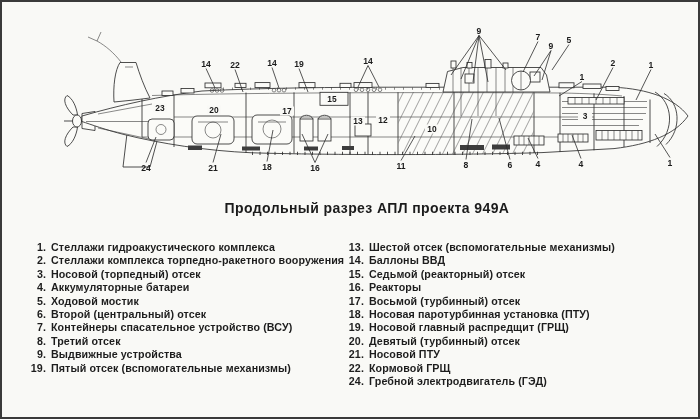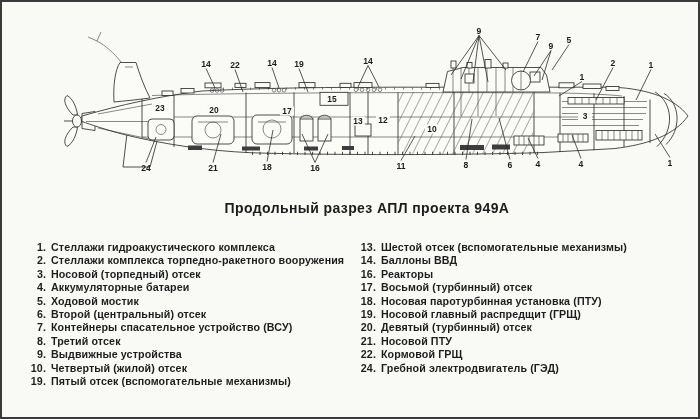--- a/index.html
+++ b/index.html
@@ -31,21 +31,21 @@
   .title{
     position:absolute;top:198px;left:0;width:100%;
     text-align:center;
     transform:translateX(17px);
     font-size:14px;font-weight:bold;letter-spacing:.4px;
     color:#1b1b1b;
   }
   .legend{position:absolute;top:239px;left:0;right:0;height:170px;}
   ol.col{list-style:none;margin:0;padding:0;position:absolute;top:0;}
   ol.col.left{left:20px;width:330px;}
-  ol.col.right{left:350px;width:340px;}
+  ol.col.right{left:338px;width:340px;}
   .legend-item{display:flex;align-items:baseline;font-size:10.7px;font-weight:bold;line-height:13.4px;letter-spacing:.1px;color:#1d1d1d;white-space:nowrap;}
   .legend-item .num{flex:0 0 24px;text-align:right;margin-right:5px;}
   .legend-item .txt{flex:1;}
 </style>
 </head>
 <body>
 
 <div class="page">
 
   <svg class="drawing" width="700" height="194" viewBox="0 0 700 194">
@@ -285,38 +285,38 @@
         </li>
         <li class="legend-item">
           <span class="num">8.</span>
           <span class="txt">Третий отсек</span>
         </li>
         <li class="legend-item">
           <span class="num">9.</span>
           <span class="txt">Выдвижные устройства</span>
         </li>
         <li class="legend-item">
-          <span class="num">10.</span>
-          <span class="txt">Четвертый (жилой) отсек</span>
-        </li>
-        <li class="legend-item">
           <span class="num">19.</span>
           <span class="txt">Пятый отсек (вспомогательные механизмы)</span>
         </li>
       </ol>
     <ol class="col right">
         <li class="legend-item">
           <span class="num">13.</span>
           <span class="txt">Шестой отсек (вспомогательные механизмы)</span>
         </li>
         <li class="legend-item">
           <span class="num">14.</span>
           <span class="txt">Баллоны ВВД</span>
         </li>
         <li class="legend-item">
+          <span class="num">15.</span>
+          <span class="txt">Седьмой (реакторный) отсек</span>
+        </li>
+        <li class="legend-item">
           <span class="num">16.</span>
           <span class="txt">Реакторы</span>
         </li>
         <li class="legend-item">
           <span class="num">17.</span>
           <span class="txt">Восьмой (турбинный) отсек</span>
         </li>
         <li class="legend-item">
           <span class="num">18.</span>
           <span class="txt">Носовая паротурбинная установка (ПТУ)</span>

